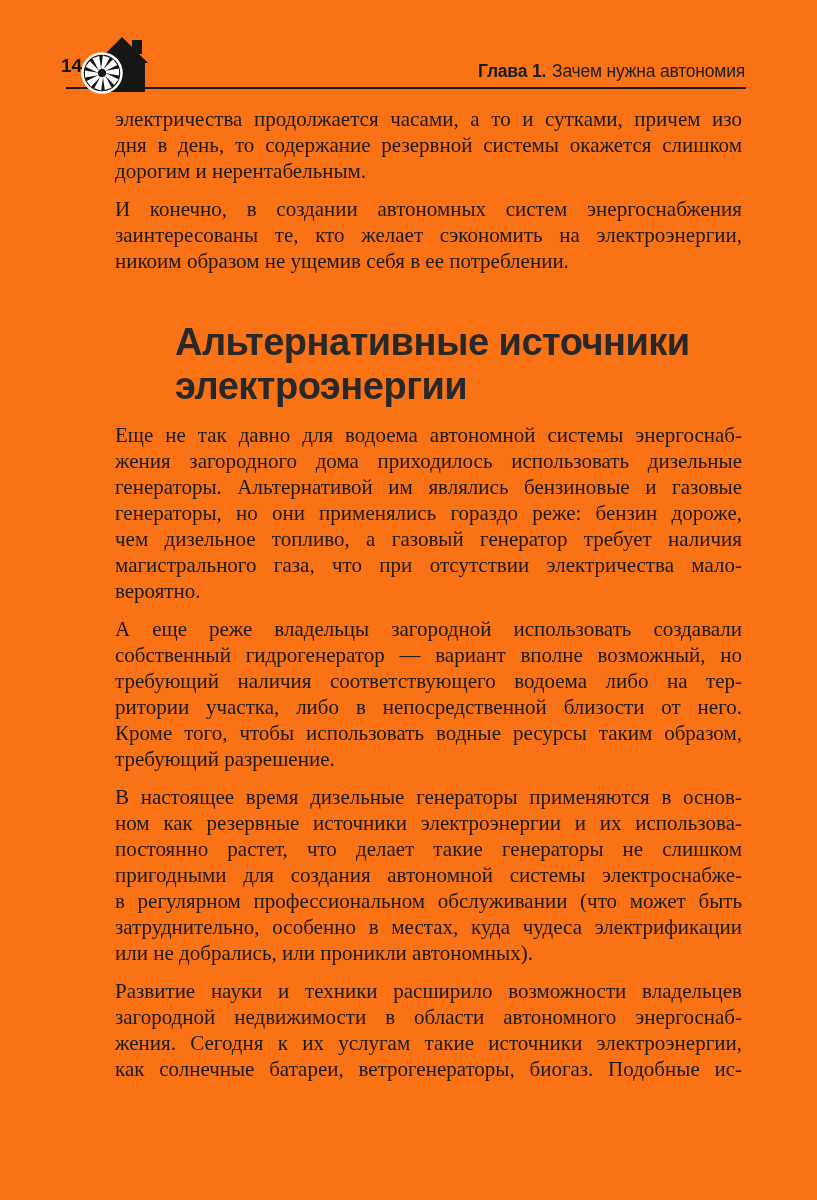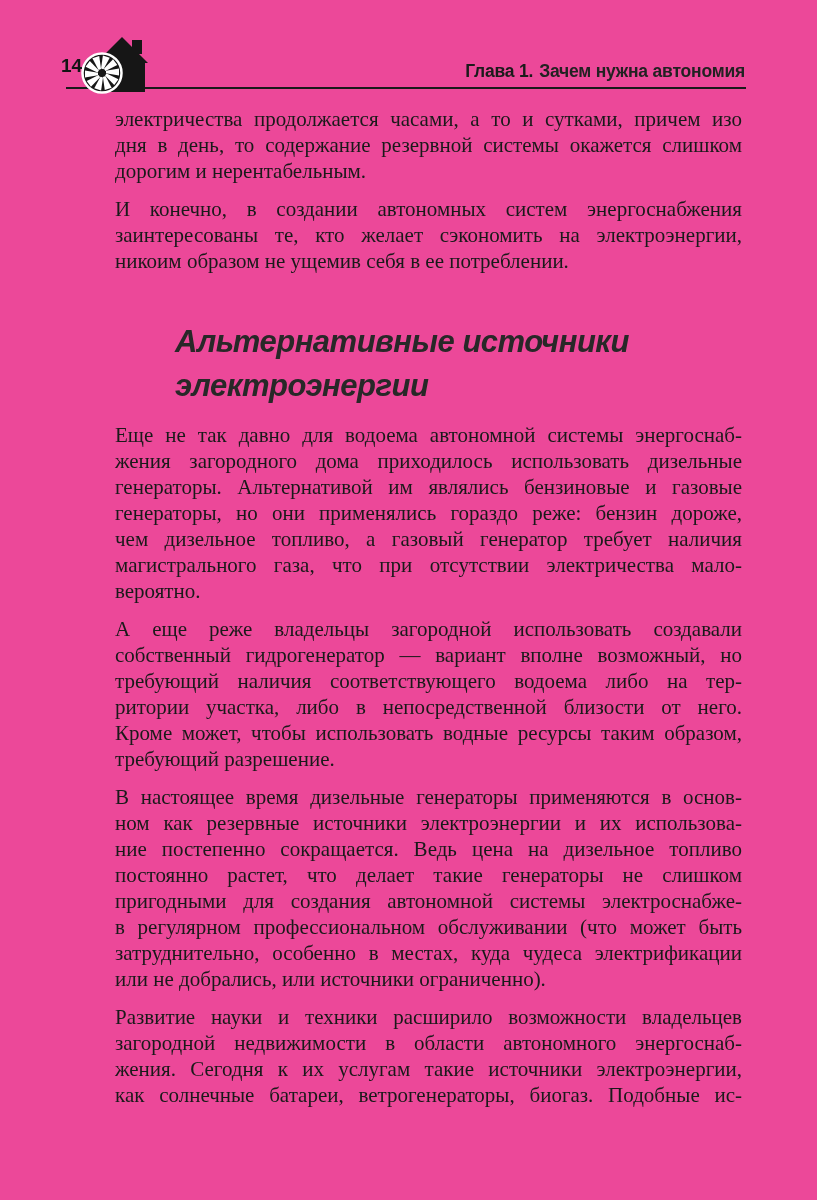--- a/index.html
+++ b/index.html
@@ -1,20 +1,20 @@
 <!DOCTYPE html>
 <html lang="ru"><head>
 <meta charset="utf-8">
 <style>
   html,body{margin:0;padding:0;}
   body{background:#e9e9e9;font-family:"Liberation Serif", serif;}
   .page{
     position:relative;
     width:817px;height:1200px;
-    background:#ec4899;
+    background:#f97316;
     margin:0 auto;
     overflow:hidden;
   }
   
   .header{position:absolute;top:0;left:0;right:0;height:92px;}
   .rule{
     position:absolute;top:87px;left:66px;right:71px;height:2px;
     background:#1a1a1a;
   }
   .page-num{
@@ -24,35 +24,35 @@
     z-index:3;
   }
   .head-icon{position:absolute;left:76px;top:36px;z-index:2;}
   .chapter{
     position:absolute;right:72px;top:61px;
     font-family:"Liberation Sans", sans-serif;
     font-size:17.5px;color:#1b1b1b;letter-spacing:-0.2px;
     white-space:nowrap;
   }
   .chapter .label{font-weight:700;margin-right:6px;}
-  .chapter .title{font-weight:700;color:#222222;}
+  .chapter .title{font-weight:400;color:#222222;}
   
   .content{
     position:absolute;left:115px;top:106px;width:627px;
     font-size:21px;line-height:26px;color:#1a1a1a;
   }
   .para{margin:0 0 12px 0;}
   .line{text-align:justify;text-align-last:justify;}
   .line.last{text-align-last:left;}
   
   .section-heading{
     margin:46px 0 14px 60px;
     font-family:"Liberation Sans", sans-serif;
-    font-weight:700;font-size:31px;line-height:44px;
-    letter-spacing:-0.5px;color:#282828;font-style:italic;
+    font-weight:700;font-size:38px;line-height:44px;
+    letter-spacing:-0.5px;color:#282828;
   }
 </style>
 </head>
 <body>
 
 <div class="page">
 
   <div class="header">
     <div class="page-num">14</div>
 
@@ -113,32 +113,31 @@
           <div class="line">генераторы, но они применялись гораздо реже: бензин дороже,</div>
           <div class="line">чем дизельное топливо, а газовый генератор требует наличия</div>
           <div class="line">магистрального газа, что при отсутствии электричества мало-</div>
           <div class="line last">вероятно.</div>
         </div>
         <div class="para">
           <div class="line">А еще реже владельцы загородной использовать создавали</div>
           <div class="line">собственный гидрогенератор — вариант вполне возможный, но</div>
           <div class="line">требующий наличия соответствующего водоема либо на тер-</div>
           <div class="line">ритории участка, либо в непосредственной близости от него.</div>
-          <div class="line">Кроме может, чтобы использовать водные ресурсы таким образом,</div>
+          <div class="line">Кроме того, чтобы использовать водные ресурсы таким образом,</div>
           <div class="line last">требующий разрешение.</div>
         </div>
         <div class="para">
           <div class="line">В настоящее время дизельные генераторы применяются в основ-</div>
           <div class="line">ном как резервные источники электроэнергии и их использова-</div>
-          <div class="line">ние постепенно сокращается. Ведь цена на дизельное топливо</div>
           <div class="line">постоянно растет, что делает такие генераторы не слишком</div>
           <div class="line">пригодными для создания автономной системы электроснабже-</div>
           <div class="line">в регулярном профессиональном обслуживании (что может быть</div>
           <div class="line">затруднительно, особенно в местах, куда чудеса электрификации</div>
-          <div class="line last">или не добрались, или источники ограниченно).</div>
+          <div class="line last">или не добрались, или проникли автономных).</div>
         </div>
         <div class="para">
           <div class="line">Развитие науки и техники расширило возможности владельцев</div>
           <div class="line">загородной недвижимости в области автономного энергоснаб-</div>
           <div class="line">жения. Сегодня к их услугам такие источники электроэнергии,</div>
           <div class="line">как солнечные батареи, ветрогенераторы, биогаз. Подобные ис-</div>
         </div>
       </div>
   </div>
 

